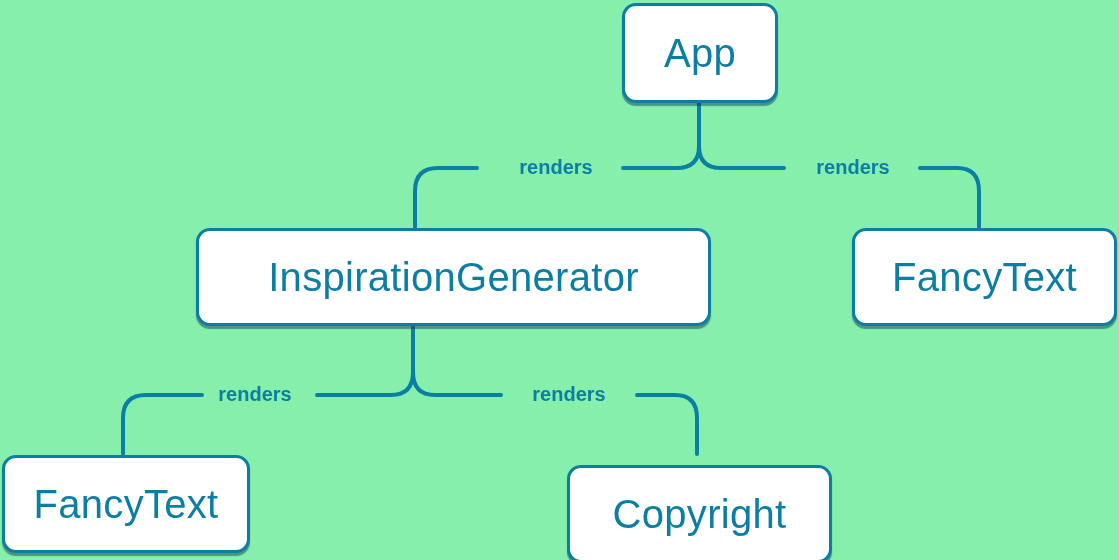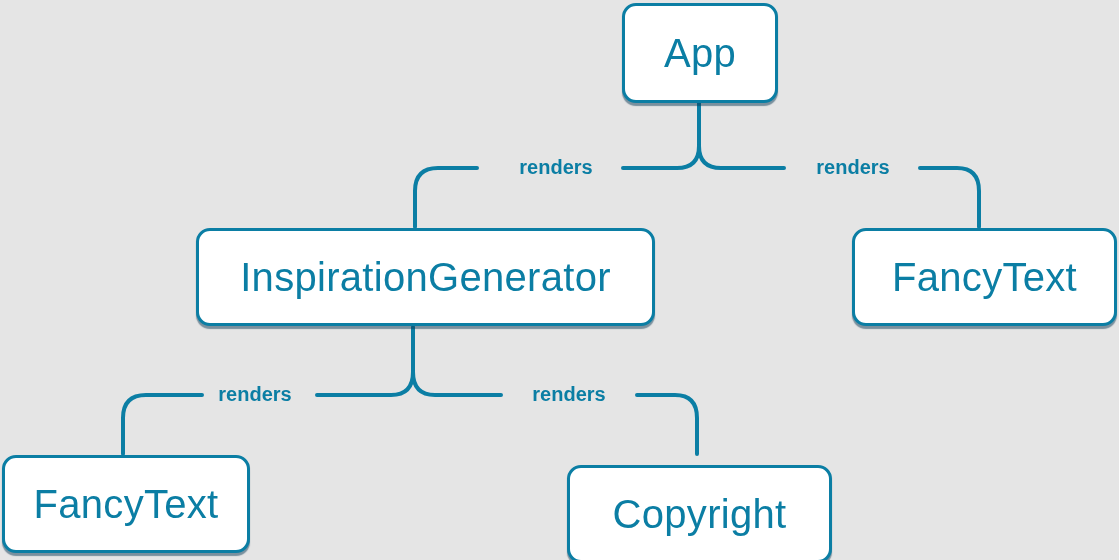--- a/index.html
+++ b/index.html
@@ -1,20 +1,20 @@
 <!DOCTYPE html>
 <html><head>
 <meta charset="utf-8">
 <style>
   html, body { margin: 0; padding: 0; }
   .canvas {
     position: relative;
     width: 1119px;
     height: 560px;
-    background: #e5e5e5;
+    background: #86efac;
     overflow: hidden;
     font-family: "Liberation Sans", sans-serif;
   }
   .edges {
     position: absolute;
     left: 0; top: 0;
     width: 1119px; height: 560px;
   }
   .edges path {
     fill: none;
@@ -69,21 +69,21 @@
     <path d="M202 395 L146 395 Q123 395 123 418 L123 454"></path>
 
     <path d="M413 372 Q413 395 435 395 L501 395"></path>
     <path d="M637 395 L675 395 Q697 395 697 418 L697 454"></path>
   </svg>
 
   <div class="node" style="left:622px; top:3px; width:156px; height:100px;">
     <span>App</span>
   </div>
 
-  <div class="node" style="left:196px; top:228px; width:459px; height:98px;">
+  <div class="node" style="left:196px; top:228px; width:515px; height:98px;">
     <span>InspirationGenerator</span>
   </div>
 
   <div class="node" style="left:852px; top:228px; width:265px; height:98px;">
     <span>FancyText</span>
   </div>
 
   <div class="node" style="left:2px; top:455px; width:248px; height:98px;">
     <span>FancyText</span>
   </div>

